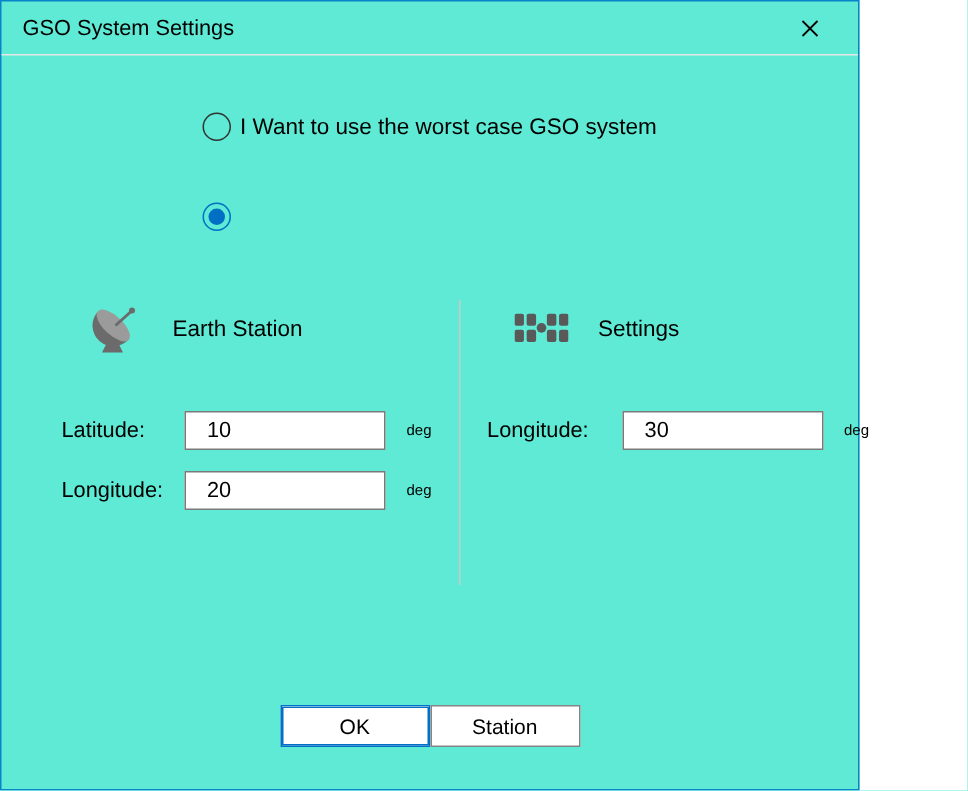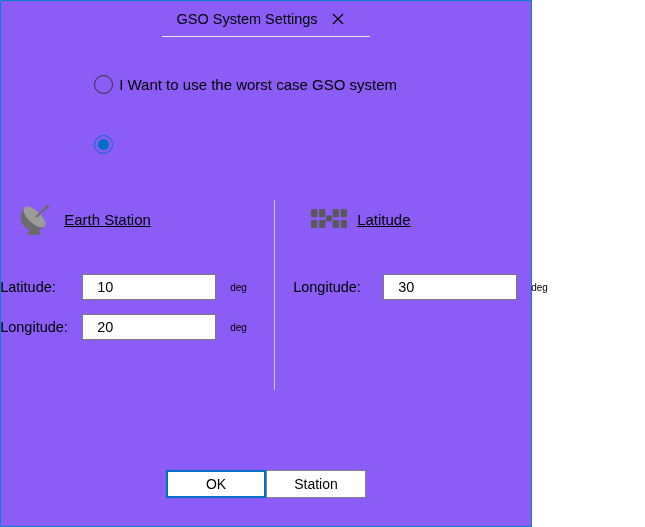--- a/index.html
+++ b/index.html
@@ -8,27 +8,26 @@
       padding: 0;
       font-family: "Segoe UI", Tahoma, Arial, sans-serif;
       font-size: 14px;
       background: #fff;
       color: #000;
       width: 645px;
       height: 527px;
       overflow: hidden;
     }
     .window {
-      width: 532px;
+      width: 573px;
       height: 527px;
       border: 1px solid #0a84c8;
-      background: #8b5cf6;
+      background: #5eead4;
       display: flex;
       flex-direction: column;
-      align-items: center;
     }
     .titlebar {
       height: 36px;
       display: flex;
       align-items: center;
       padding: 0 12px 0 14px;
       border-bottom: 1px solid #e6e6e6;
     }
     .titlebar-title {
       flex: 1;
@@ -96,25 +95,24 @@
     }
     .panel-right {
       flex: 1;
       padding-left: 18px;
       padding-right: 24px;
       border-left: 1px solid #c9c9c9;
     }
     .panel-header {
       display: flex;
       align-items: center;
-      gap: 10px;
+      gap: 20px;
       margin-left: 18px;
       margin-bottom: 36px;
       height: 38px;
-      text-decoration: underline;
     }
     .panel-header .icon-box {
       width: 36px;
       height: 36px;
       display: flex;
       align-items: center;
       justify-content: center;
     }
     .panel-title {
       font-size: 15px;
@@ -233,21 +231,21 @@
               <rect x="9" y="2" width="7" height="9" rx="1.5" fill="#595959"></rect>
               <rect x="24" y="2" width="7" height="9" rx="1.5" fill="#595959"></rect>
               <rect x="33" y="2" width="7" height="9" rx="1.5" fill="#595959"></rect>
               <rect x="0" y="14" width="7" height="9" rx="1.5" fill="#595959"></rect>
               <rect x="9" y="14" width="7" height="9" rx="1.5" fill="#595959"></rect>
               <rect x="24" y="14" width="7" height="9" rx="1.5" fill="#595959"></rect>
               <rect x="33" y="14" width="7" height="9" rx="1.5" fill="#595959"></rect>
               <circle cx="20" cy="12.5" r="3.6" fill="#595959"></circle>
             </svg>
           </div>
-          <span class="panel-title">Latitude</span>
+          <span class="panel-title">Settings</span>
         </div>
 
         <div class="field-row right">
           <span class="field-label">Longitude:</span>
           <input class="field-input" type="text" value="30" style="">
           <span class="field-unit">deg</span>
         </div>
       </div>
 
     </div>

